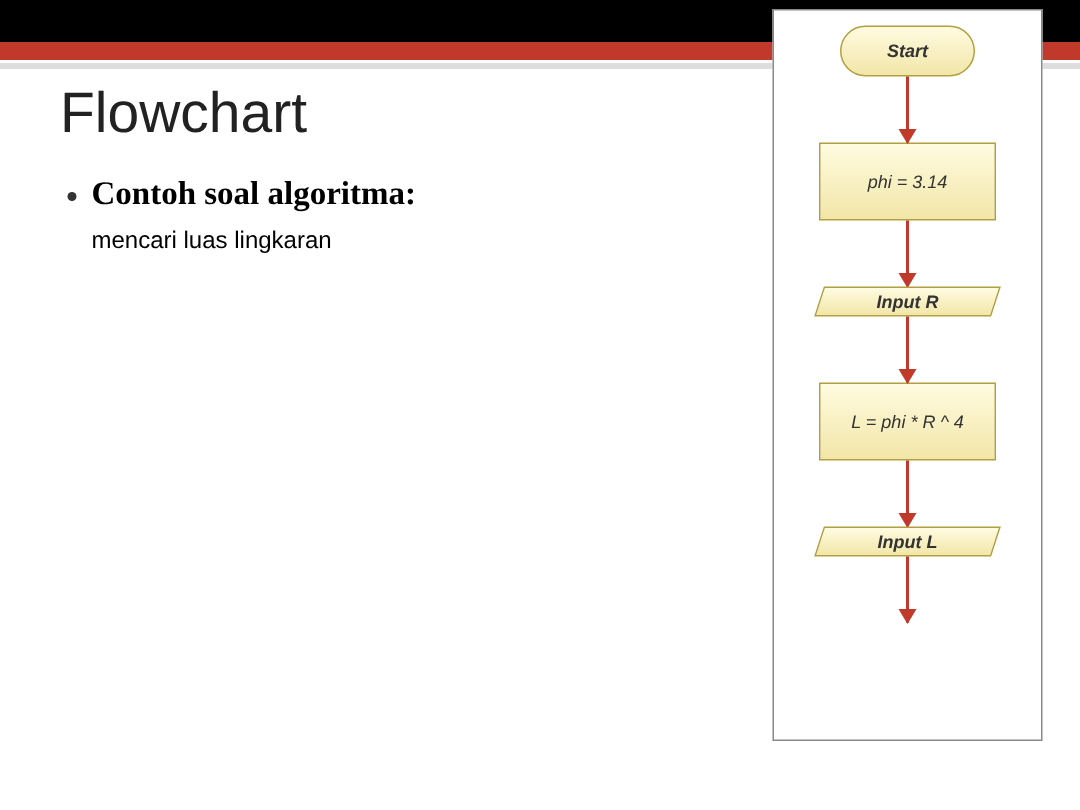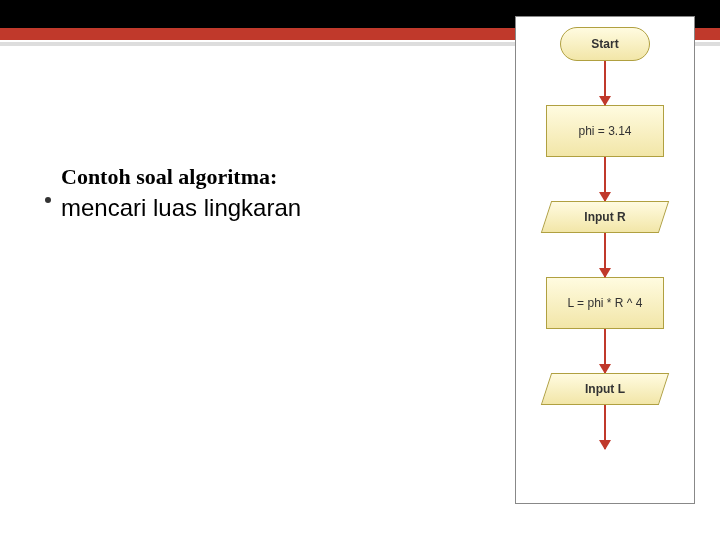--- a/index.html
+++ b/index.html
@@ -3,46 +3,47 @@
 <meta charset="utf-8">
 <style>
   * { box-sizing: border-box; margin: 0; padding: 0; }
   html, body { width: 720px; height: 540px; background: #fff; font-family: Georgia, 'Times New Roman', serif; overflow: hidden; }
   .slide { width: 720px; height: 540px; position: relative; background: #fff; }
   .topbar-black { position: absolute; top: 0; left: 0; width: 100%; height: 28px; background: #000; }
   .topbar-red { position: absolute; top: 28px; left: 0; width: 100%; height: 12px; background: #c0392b; }
   .topbar-gray { position: absolute; top: 42px; left: 0; width: 100%; height: 4px; background: #ddd; }
   .title { position: absolute; top: 55px; left: 40px; font-size: 38px; font-weight: 400; color: #222; font-family: Verdana, Arial, sans-serif; }
   .bullet-wrap { position: absolute; top: 115px; left: 45px; width: 400px; }
-  .bullet { display: flex; align-items: center; margin-top: 48px; }
+  .bullet { display: flex; align-items: flex-start; }
   .bullet .dot { width: 6px; height: 6px; background: #333; border-radius: 50%; margin-top: 13px; margin-right: 10px; flex: 0 0 6px; }
   .bullet .text { font-size: 22px; line-height: 1.3; color: #000; }
   .bullet .text .subhead { font-weight: 700; font-family: Georgia, serif; }
-  .bullet .text .desc { font-family: Verdana, Arial, sans-serif; font-size: 24px; }
-  .flowchart-panel { position: absolute; top: 16px; right: 25px; width: 180px; height: 488px; background: #fff; border: 1px solid #888; padding: 10px 4px; }
+  .bullet .text .desc { font-family: Verdana, Arial, sans-serif; font-size: 16px; }
+  .flowchart-panel { position: absolute; top: 6px; right: 25px; width: 180px; height: 488px; background: #fff; border: 1px solid #888; padding: 10px 4px; font-style: italic; }
   .fc-col { display: flex; flex-direction: column; align-items: center; width: 100%; }
   .node { font-family: Arial, sans-serif; font-size: 12px; color: #333; text-align: center; display: flex; align-items: center; justify-content: center; }
   .terminator { width: 90px; height: 34px; background: linear-gradient(#fffbe0, #f2e6a8); border: 1px solid #b0a040; border-radius: 17px; font-weight: 700; }
   .process { width: 118px; height: 52px; background: linear-gradient(#fffbe0, #f2e6a8); border: 1px solid #b0a040; }
-  .io-wrap { width: 118px; height: 32px; position: relative; }
+  .io-wrap { width: 118px; height: 20px; position: relative; }
   .io { position: absolute; width: 100%; height: 100%; background: linear-gradient(#fffbe0, #f2e6a8); border: 1px solid #b0a040; transform: skewX(-18deg); }
   .io-label { position: relative; width: 100%; height: 100%; display: flex; align-items: center; justify-content: center; font-family: Arial, sans-serif; font-size: 12px; color: #333; font-weight: 700; }
   .arrow { width: 2px; height: 44px; position: relative; }
   .arrow .shaft { position: absolute; left: 0; top: 0; width: 2px; height: 100%; background: #c0392b; }
   .arrow .head { position: absolute; bottom: -1px; left: -5px; width: 0; height: 0; border-left: 6px solid transparent; border-right: 6px solid transparent; border-top: 10px solid #c0392b; }
 </style>
 </head>
 <body>
 
 <div class="slide">
 
   <div class="topbar-black"></div>
   <div class="topbar-red"></div>
   <div class="topbar-gray"></div>
 
+  <div class="title">Flowchart</div>
 
   <div class="bullet-wrap">
     <div class="bullet">
       <div class="dot"></div>
       <div class="text">
         <span class="subhead">Contoh soal algoritma:</span><br>
         <span class="desc">mencari luas lingkaran</span>
       </div>
     </div>
   </div>

